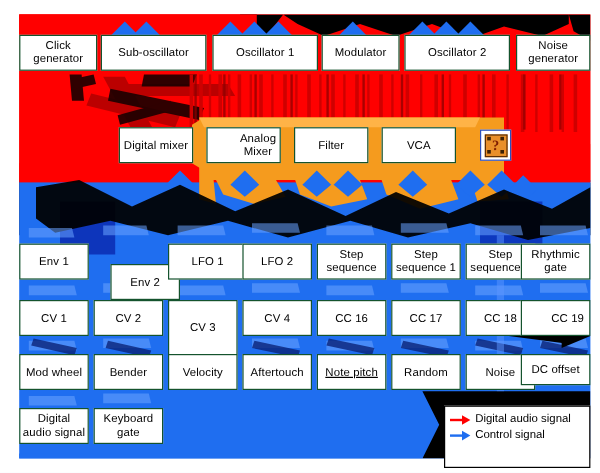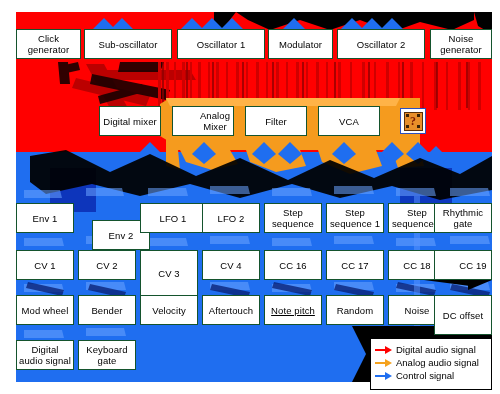--- a/index.html
+++ b/index.html
@@ -384,21 +384,21 @@
       </div>
       <div class="node" style="left: 264px; top: 295px; width: 58px; height: 30px; text-decoration: underline;">
         <span>Note pitch</span>
       </div>
       <div class="node" style="left: 326px; top: 295px; width: 58px; height: 30px;">
         <span>Random</span>
       </div>
       <div class="node" style="left: 388px; top: 295px; width: 58px; height: 30px;">
         <span>Noise</span>
       </div>
-      <div class="node" style="left: 434px; top: 295px; width: 58px; height: 40px;">
+      <div class="node" style="left: 434px; top: 295px; width: 58px; height: 26px;">
         <span>DC offset</span>
       </div>
       <div class="node" style="left: 16px; top: 340px; width: 58px; height: 30px;">
         <span>Digital audio signal</span>
       </div>
       <div class="node" style="left: 78px; top: 340px; width: 58px; height: 30px;">
         <span>Keyboard gate</span>
       </div>
     </div>
 
@@ -408,27 +408,20 @@
 
   <div id="legend" style="left: 370px; top: 338px; width: 122px; height: 52px;">
       <div class="legend-row">
         <span class="legend-arrow" style="color: rgb(255, 0, 0);">
           <span class="shaft"></span>
           <span class="head"></span>
         </span>
         <span>Digital audio signal</span>
       </div>
       <div class="legend-row">
-        <span class="legend-arrow" style="color: rgb(245, 162, 30);">
-          <span class="shaft"></span>
-          <span class="head"></span>
-        </span>
-        <span>Analog audio signal</span>
-      </div>
-      <div class="legend-row">
         <span class="legend-arrow" style="color: rgb(31, 110, 240);">
           <span class="shaft"></span>
           <span class="head"></span>
         </span>
         <span>Control signal</span>
       </div>
     </div>
 
 </div>
 

